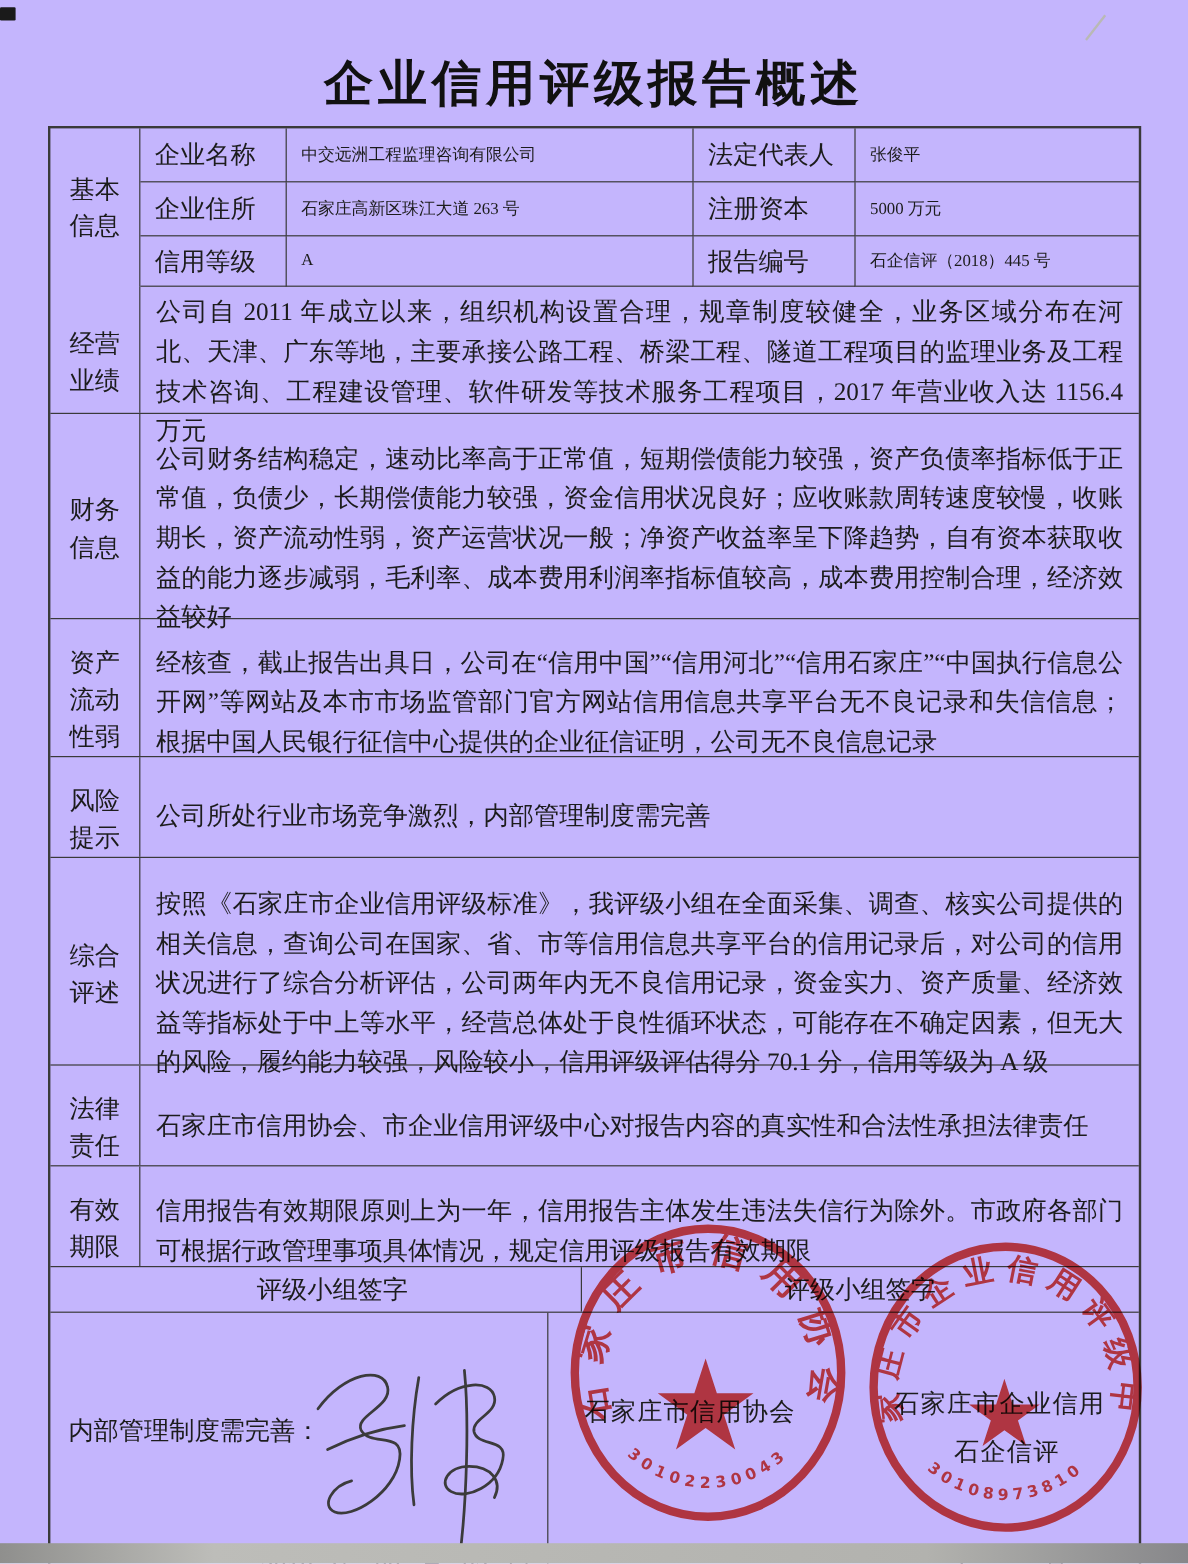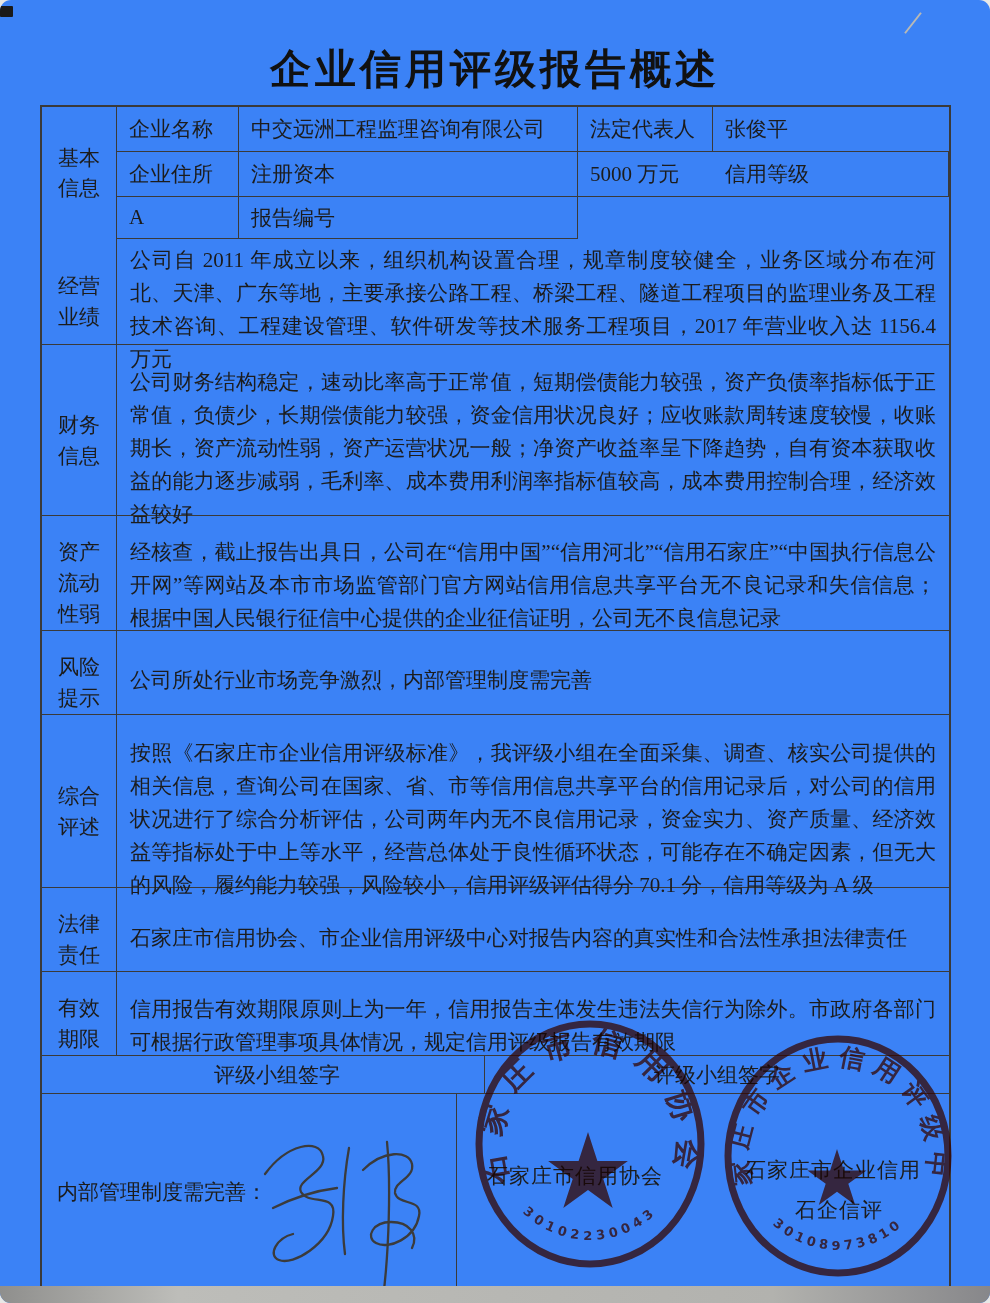--- a/index.html
+++ b/index.html
@@ -1,40 +1,39 @@
 <!DOCTYPE html>
 <html><head>
 <meta charset="utf-8">
 <style>
   * { margin:0; padding:0; box-sizing:border-box; }
   html,body { background:#e8e8e6; }
   .page {
     position:relative; width:990px; height:1303px; margin:0 auto;
-    background:#3b82f6; overflow:hidden;
+    background:#c4b5fd; overflow:hidden;
     font-family:"Liberation Serif","DejaVu Serif",serif;
     color:#1c1c1c;
-    border-radius:11px;
   }
   .doc-title {
     position:absolute; top:42px; left:0; width:100%;
     text-align:center; font-size:41px; font-weight:700; letter-spacing:4px;
     color:#111;
   }
   .credit-table {
     position:absolute; left:40px; top:105px; width:911px;
     border:2px solid #3a3a3a; background:transparent;
   }
   .br { border-right:1.6px solid #3a3a3a; }
   .bb { border-bottom:1.6px solid #3a3a3a; }
   
   .bi-grid { display:grid; grid-template-columns:75px 122px 339px 135px 236px; grid-template-rows:45px 45px 42px; }
   .head-cell { display:flex; align-items:center; justify-content:center; }
   .head-cell span { display:block; width:46px; text-align:center; font-size:21px; line-height:30px; word-break:break-all; }
   .kv-label { display:flex; align-items:center; padding-left:12px; font-size:21px; }
-  .kv-value { display:flex; align-items:center; padding-left:12px; font-size:21px; }
+  .kv-value { display:flex; align-items:center; padding-left:12px; font-size:14px; }
   
   .sec-row { display:flex; border-bottom:1.6px solid #3a3a3a; }
   .sec-head { width:75px; flex:0 0 75px; display:flex; align-items:center; justify-content:center; border-right:1.6px solid #3a3a3a; }
   .sec-head span { display:block; width:46px; text-align:center; font-size:21px; line-height:31px; word-break:break-all;margin-top:21px; }
   .sec-body { flex:1; padding:3px 13px; font-size:21px; line-height:33px; text-align:justify; display:flex; align-items:center; }
   .sec-body p { width:100%;margin-top:36px; }
   .h-yeji   { height:105px; }
   .h-caiwu  { height:170px;justify-content:flex-end; }
   .h-gonggong { height:102px; }
   .h-fengxian { height:62px; }
@@ -82,26 +81,28 @@
       <div class="head-cell br" style="grid-row:1/4">
           <span>基本信息</span>
         </div>
 
       <div class="kv-label br bb">企业名称</div>
       <div class="kv-value br bb">中交远洲工程监理咨询有限公司</div>
       <div class="kv-label br bb">法定代表人</div>
       <div class="kv-value bb">张俊平</div>
 
       <div class="kv-label br bb">企业住所</div>
+      <div class="kv-value br bb">石家庄高新区珠江大道 263 号</div>
       <div class="kv-label br bb">注册资本</div>
       <div class="kv-value bb">5000 万元</div>
 
       <div class="kv-label br bb">信用等级</div>
       <div class="kv-value br bb">A</div>
       <div class="kv-label br bb">报告编号</div>
+      <div class="kv-value bb">石企信评（2018）445 号</div>
     </div>
 
     <div class="sec-row">
       <div class="sec-head">
           <span>经营业绩</span>
         </div>
       <div class="sec-body h-yeji">
           <p>公司自 2011 年成立以来，组织机构设置合理，规章制度较健全，业务区域分布在河北、天津、广东等地，主要承接公路工程、桥梁工程、隧道工程项目的监理业务及工程技术咨询、工程建设管理、软件研发等技术服务工程项目，2017 年营业收入达 1156.4 万元</p>
         </div>
     </div>

